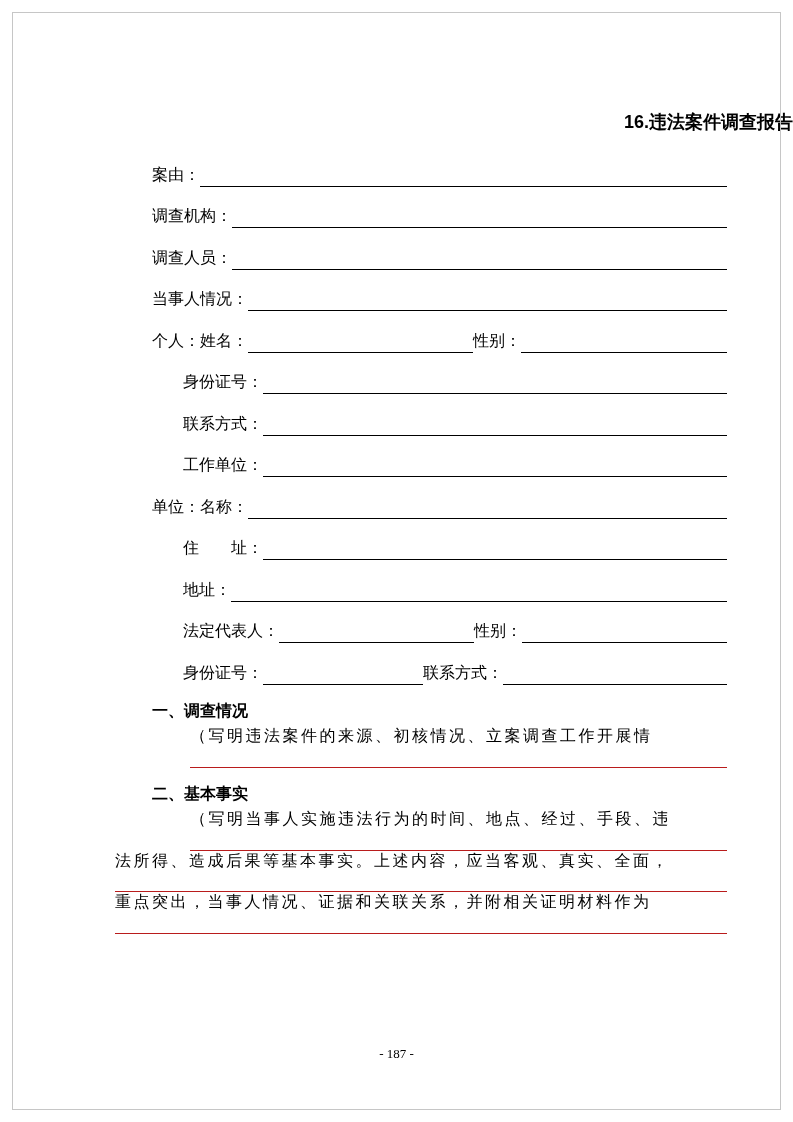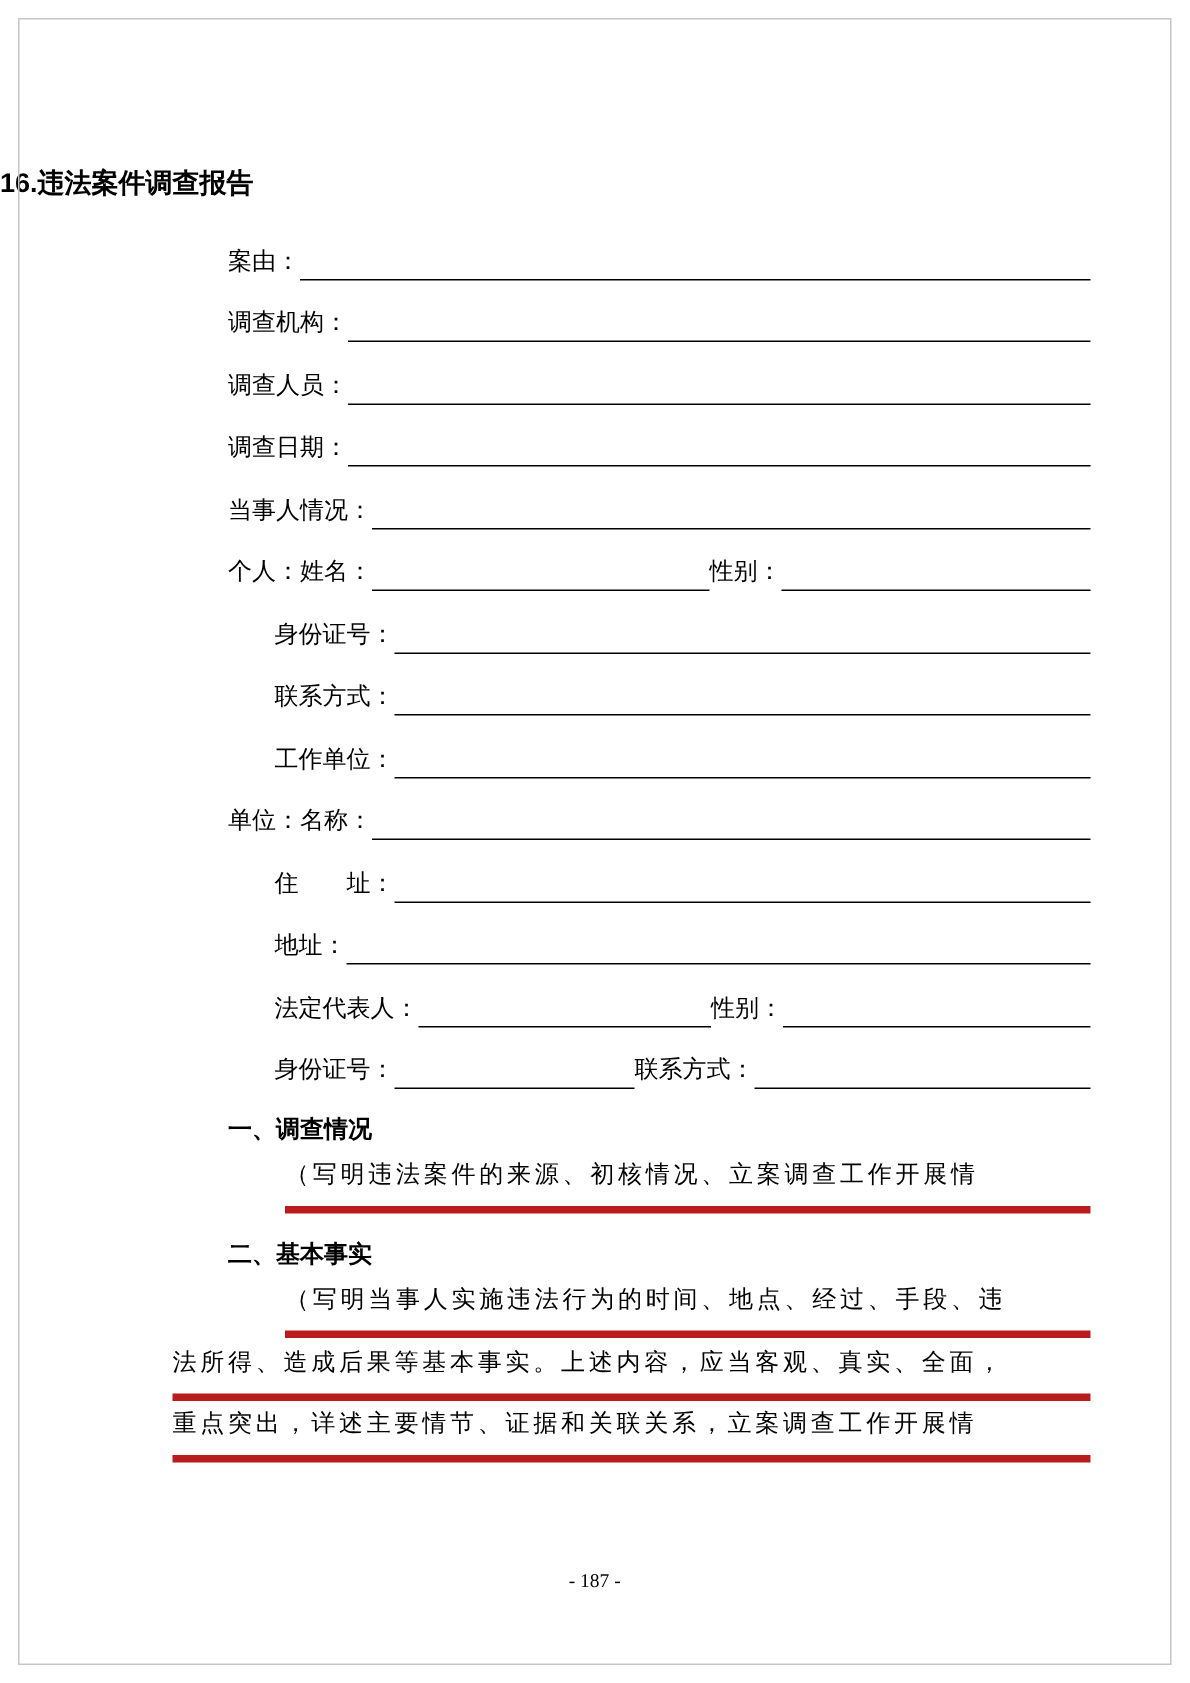--- a/index.html
+++ b/index.html
@@ -19,21 +19,21 @@
   }
   .frame {
     position:absolute;
     inset:12px;
     border:1px solid #c6c6c6;
     pointer-events:none;
   }
   .title {
     margin:0;
     padding-top:110px;
-    text-align:left;
+    text-align:right;
     font-family:"Liberation Sans","DejaVu Sans",sans-serif;
     font-weight:bold;
     font-size:18px;
     line-height:24px;
   }
   .content {
     position:relative;
     padding:11px 66px 0 115px;
   }
   .row {
@@ -68,23 +68,23 @@
   }
   .heading {
     font-family:"Liberation Sans","DejaVu Sans",sans-serif;
     font-weight:bold;
     font-size:16px;
     padding-bottom:4px;
     white-space:pre;
   }
   .para-line {
     display:flex;
-    align-items:center;
+    align-items:flex-start;
     height:41.5px;
-    border-bottom:5px solid #b91c1c;
+    border-bottom:1px solid #b91c1c;
     font-size:16px;
     letter-spacing:2.5px;
     line-height:20px;
   }
   .para-line .txt {
     padding-bottom:3px;
     white-space:pre;
   }
   .para-line.first { margin-left:75px; }
   .footer {
@@ -114,24 +114,20 @@
     <div class="row ind1">
       <span class="lbl">调查机构：</span>
       <span class="fill"></span>
     </div>
 
     <div class="row ind1">
       <span class="lbl">调查人员：</span>
       <span class="fill"></span>
     </div>
 
-    <div class="row ind1">
-      <span class="lbl">调查日期：</span>
-      <span class="fill"></span>
-    </div>
 
     <div class="row ind1">
       <span class="lbl">当事人情况：</span>
       <span class="fill"></span>
     </div>
 
     <div class="row ind1">
       <span class="lbl bold-lbl">个人：</span>
       <span class="lbl">姓名：</span>
       <span class="fill fx-a"></span>
@@ -196,19 +192,19 @@
       <span class="heading">二、基本事实</span>
     </div>
 
     <div class="para-line first">
       <span class="txt">（写明当事人实施违法行为的时间、地点、经过、手段、违</span>
     </div>
     <div class="para-line">
       <span class="txt">法所得、造成后果等基本事实。上述内容，应当客观、真实、全面，</span>
     </div>
     <div class="para-line">
-      <span class="txt">重点突出，详述主要情节、证据和关联关系，立案调查工作开展情</span>
+      <span class="txt">重点突出，当事人情况、证据和关联关系，并附相关证明材料作为</span>
     </div>
 
   </div>
 
   <div class="footer">- 187 -</div>
 </div>
 
 </body></html>

